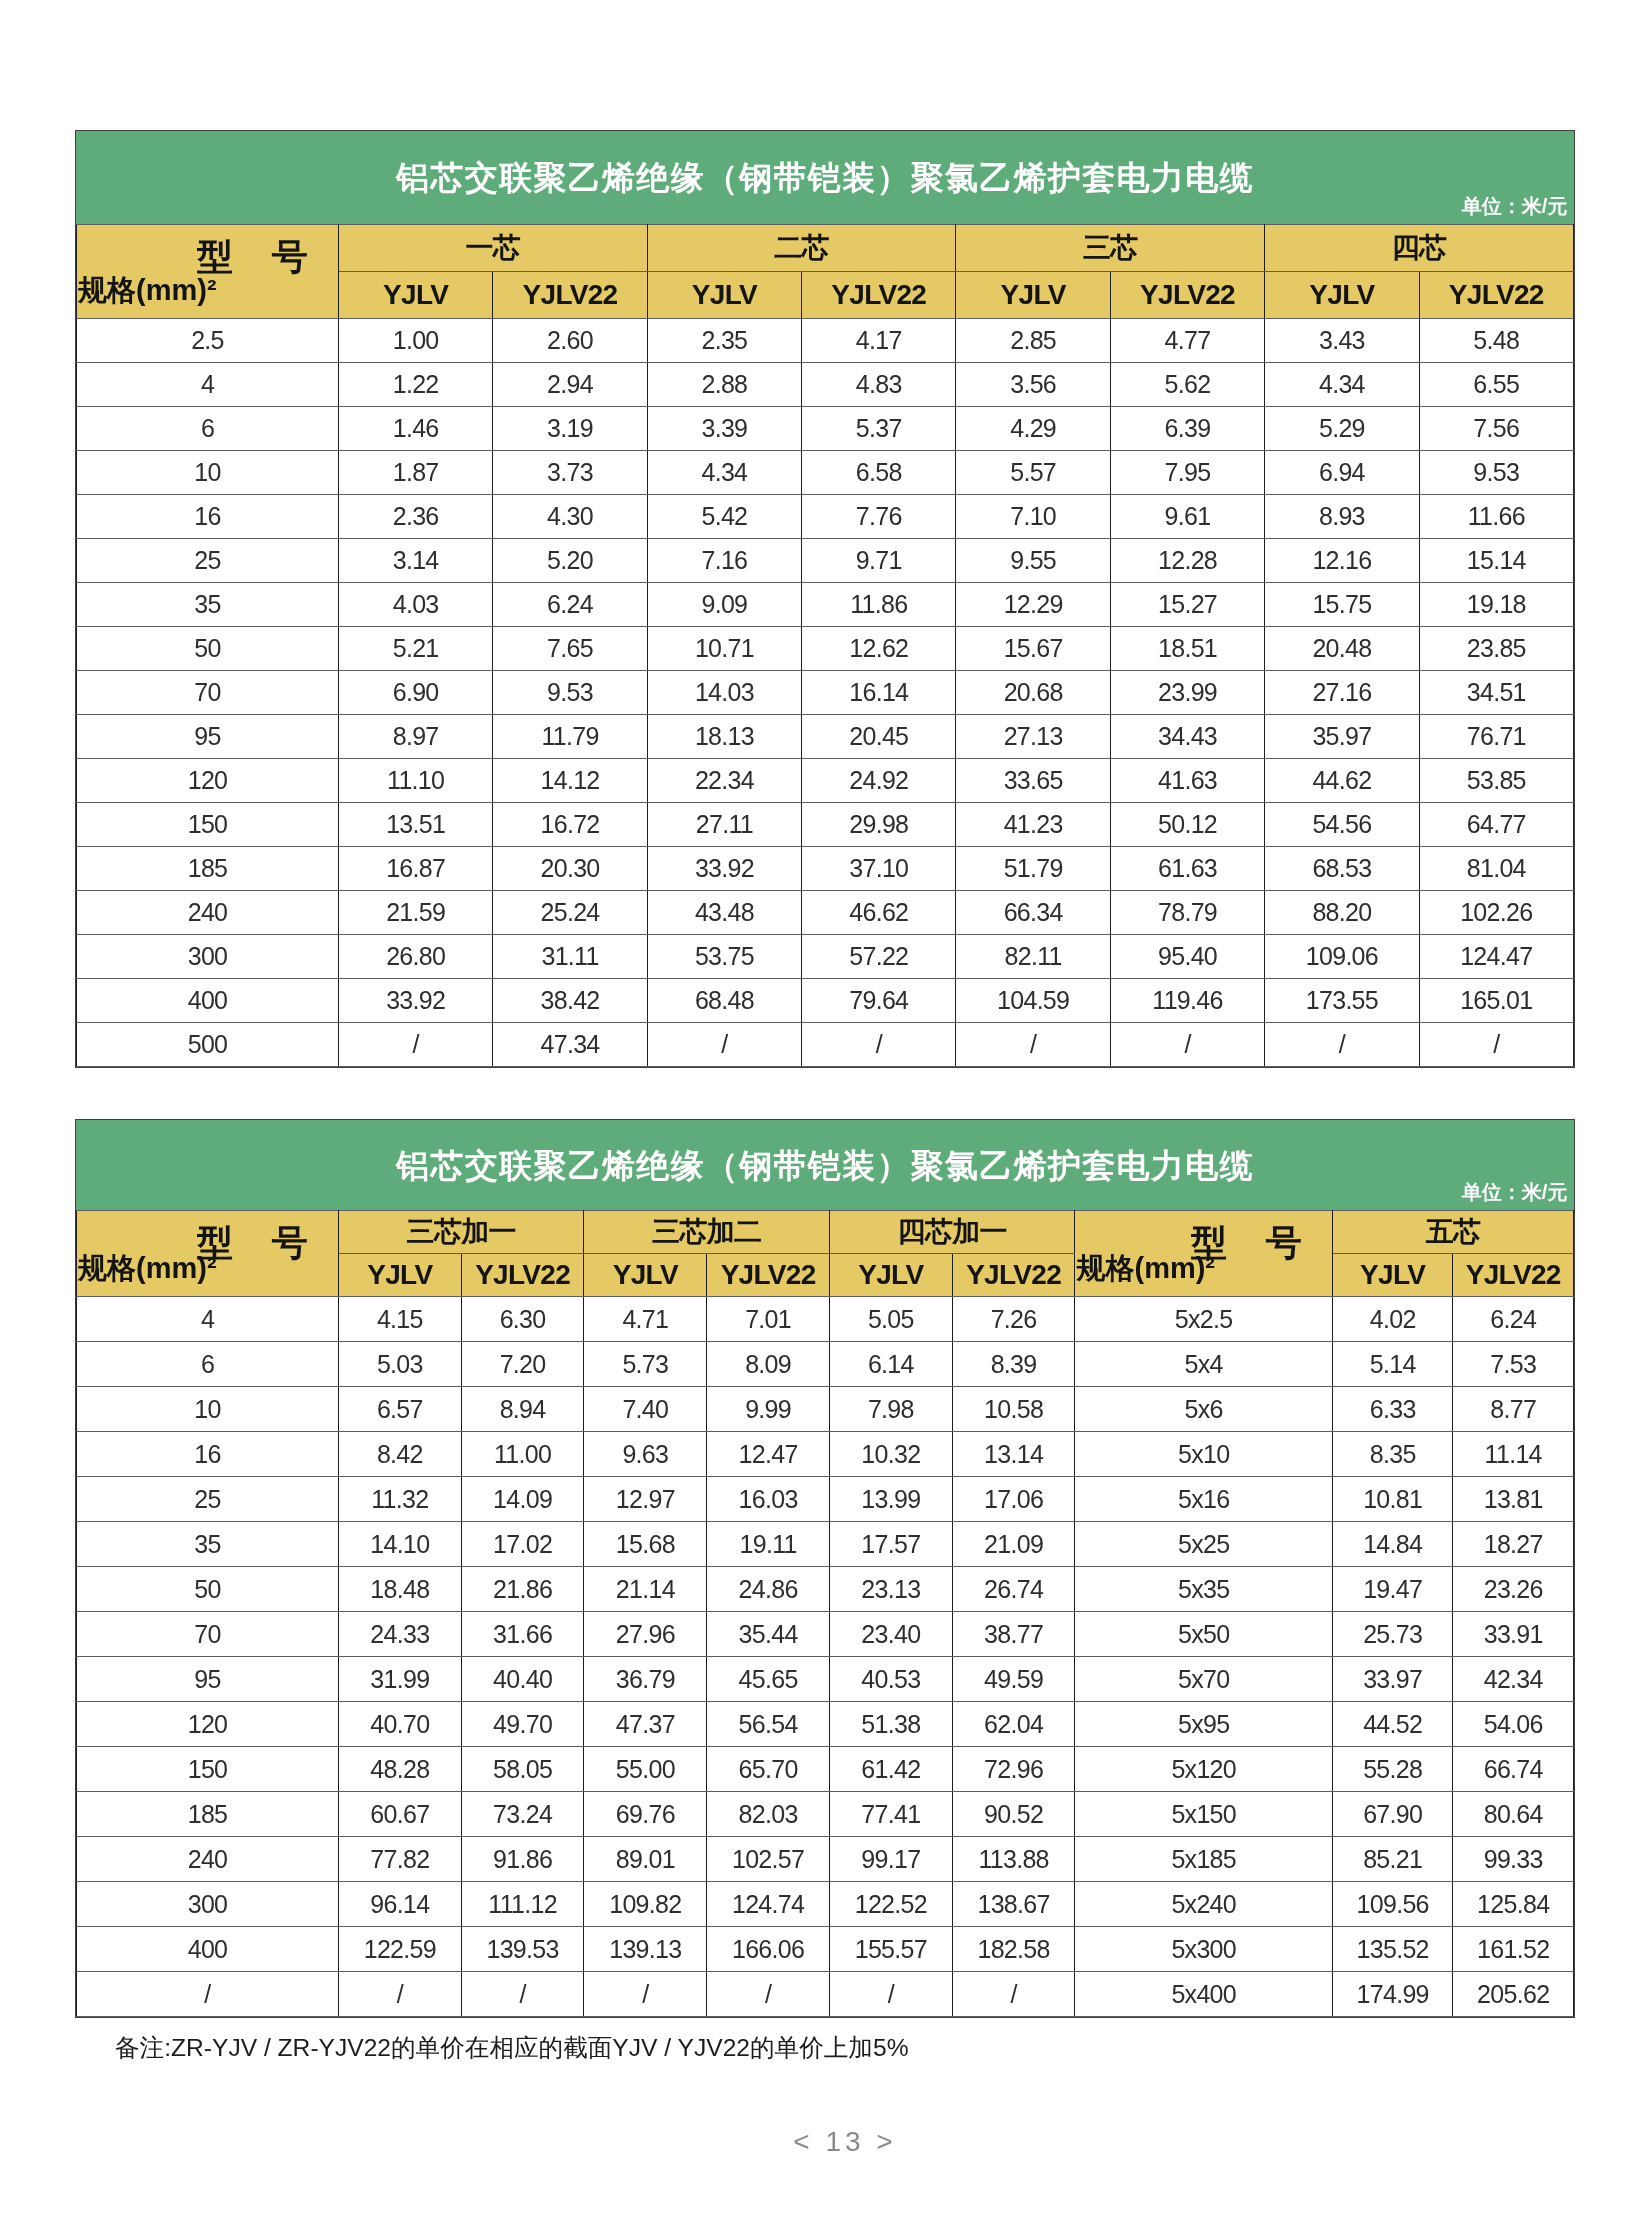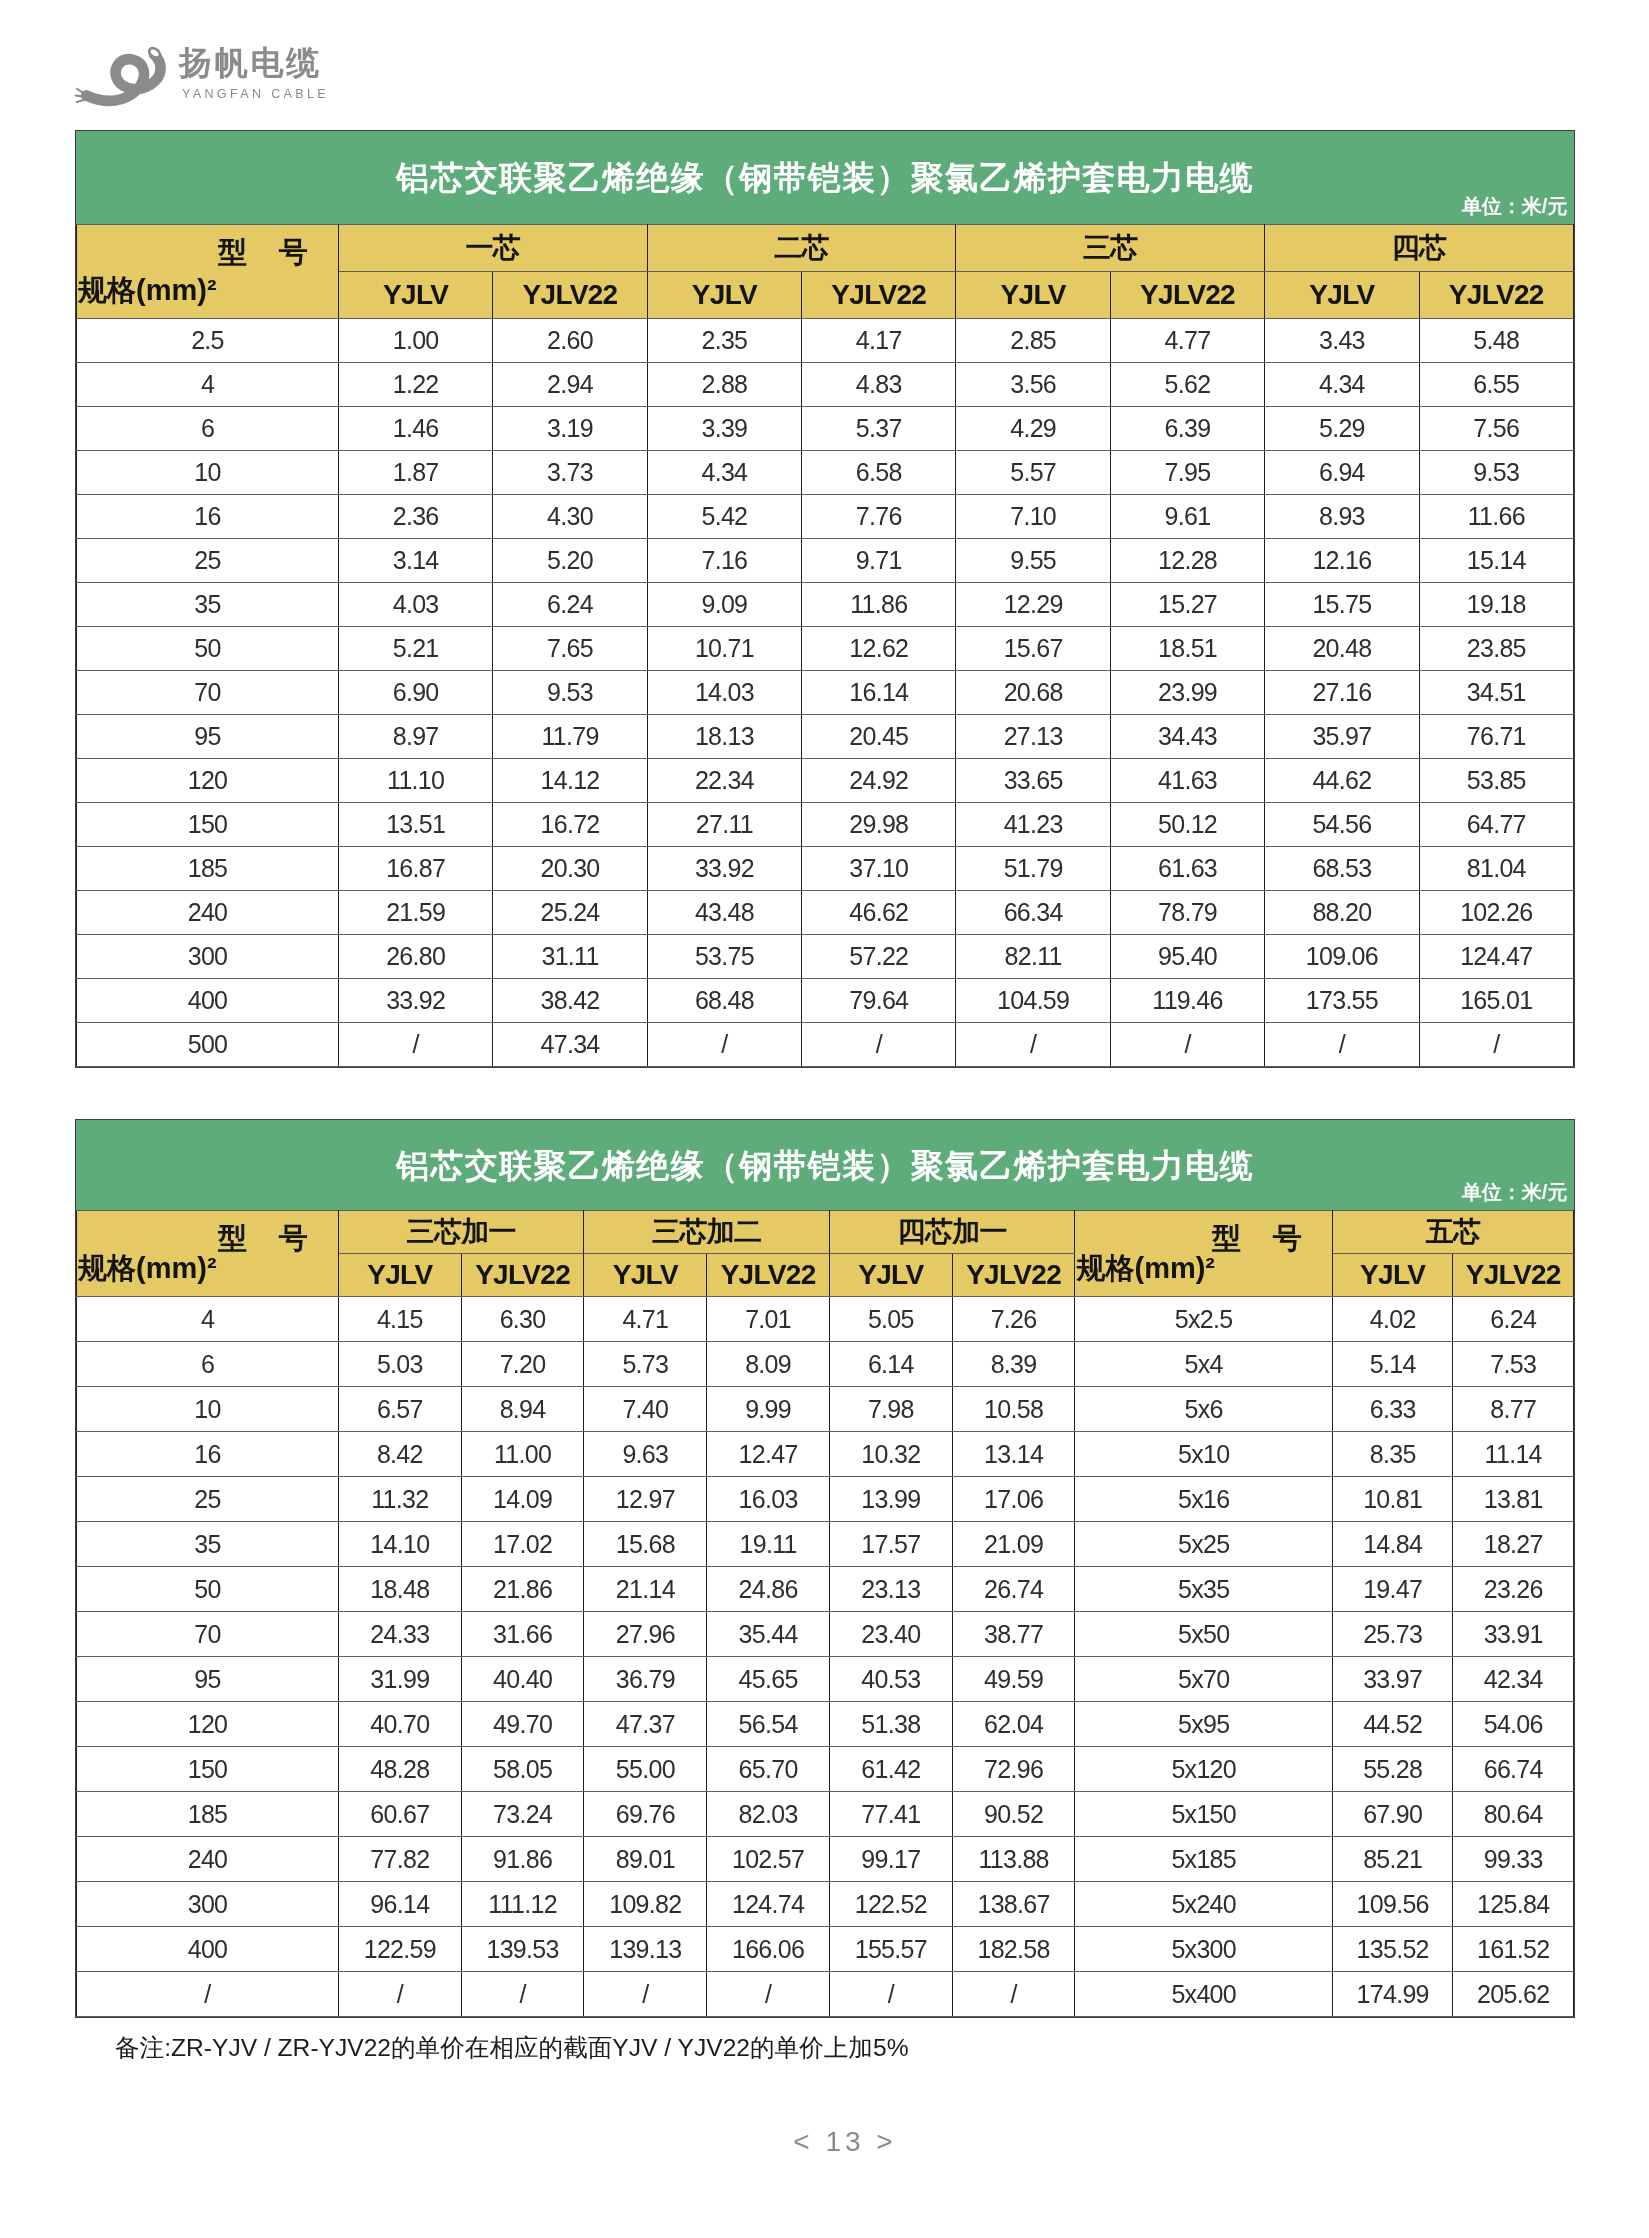--- a/index.html
+++ b/index.html
@@ -34,47 +34,32 @@
   #block1 tbody tr{height:44px;}
   #block2 tbody tr{height:45px;}
   table.price td{font-size:25px;color:#2e2e2e;letter-spacing:-0.7px;}
   th.corner{
     position:relative;
     background-image:linear-gradient(to bottom right,
       transparent calc(50% - 1px), #3a3a3a calc(50% - 1px),
       #3a3a3a calc(50% + 1px), transparent calc(50% + 1px));
     background-color:var(--yellow,#E4C964);
   }
-  th.corner .c-top{position:absolute;top:8px;right:29px;font-size:29px;font-weight:bold;letter-spacing:1.3px;}
+  th.corner .c-top{position:absolute;top:8px;right:29px;font-size:36px;font-weight:bold;letter-spacing:1.3px;}
   th.corner .c-bottom{position:absolute;left:1px;bottom:6.6px;font-size:29px;font-weight:bold;letter-spacing:0;}
   th.grp{font-size:29px;letter-spacing:0;}
   
   #note{position:absolute;left:75px;top:2031px;font-size:24.6px;color:#1d1d1d;letter-spacing:0;margin-left:40px;}
   #pagenum{position:absolute;left:0;top:2126px;width:100%;text-align:center;font-size:28px;color:#8a8a8a;letter-spacing:4px;padding-left:20px;}
 </style>
 </head>
 <body>
 
 <div id="page">
 
-  <div id="logo">
-    <svg class="cable-svg" width="100" height="73" viewBox="0 0 150 110">
-      <g fill="none" stroke="#8b8b8b" stroke-width="16" stroke-linecap="round">
-        <path d="M18,88 C 48,102 78,98 96,78 C 112,60 106,38 88,34 C 70,30 58,46 64,62 C 72,82 104,84 122,66 C 134,54 132,36 120,26"></path>
-      </g>
-      <g stroke="#8b8b8b" stroke-width="3" stroke-linecap="round">
-        <line x1="16" y1="86" x2="4" y2="78"></line>
-        <line x1="16" y1="90" x2="2" y2="88"></line>
-        <line x1="17" y1="94" x2="4" y2="98"></line>
-      </g>
-      <ellipse cx="121" cy="24" rx="9" ry="6" fill="#ffffff" stroke="#8b8b8b" stroke-width="4" transform="rotate(35 121 24)"></ellipse>
-    </svg>
-    <div class="cn">扬帆电缆</div>
-    <div class="en">YANGFAN CABLE</div>
-  </div>
 
   <div id="block1" class="table-block">
     <div class="title-bar">
       <span class="ttl">铝芯交联聚乙烯绝缘（钢带铠装）聚氯乙烯护套电力电缆</span>
       <span class="unit">单位：米/元</span>
     </div>
     <table class="price">
       <colgroup>
         <col style="width:17.5%">
         <col style="width:10.3125%">

